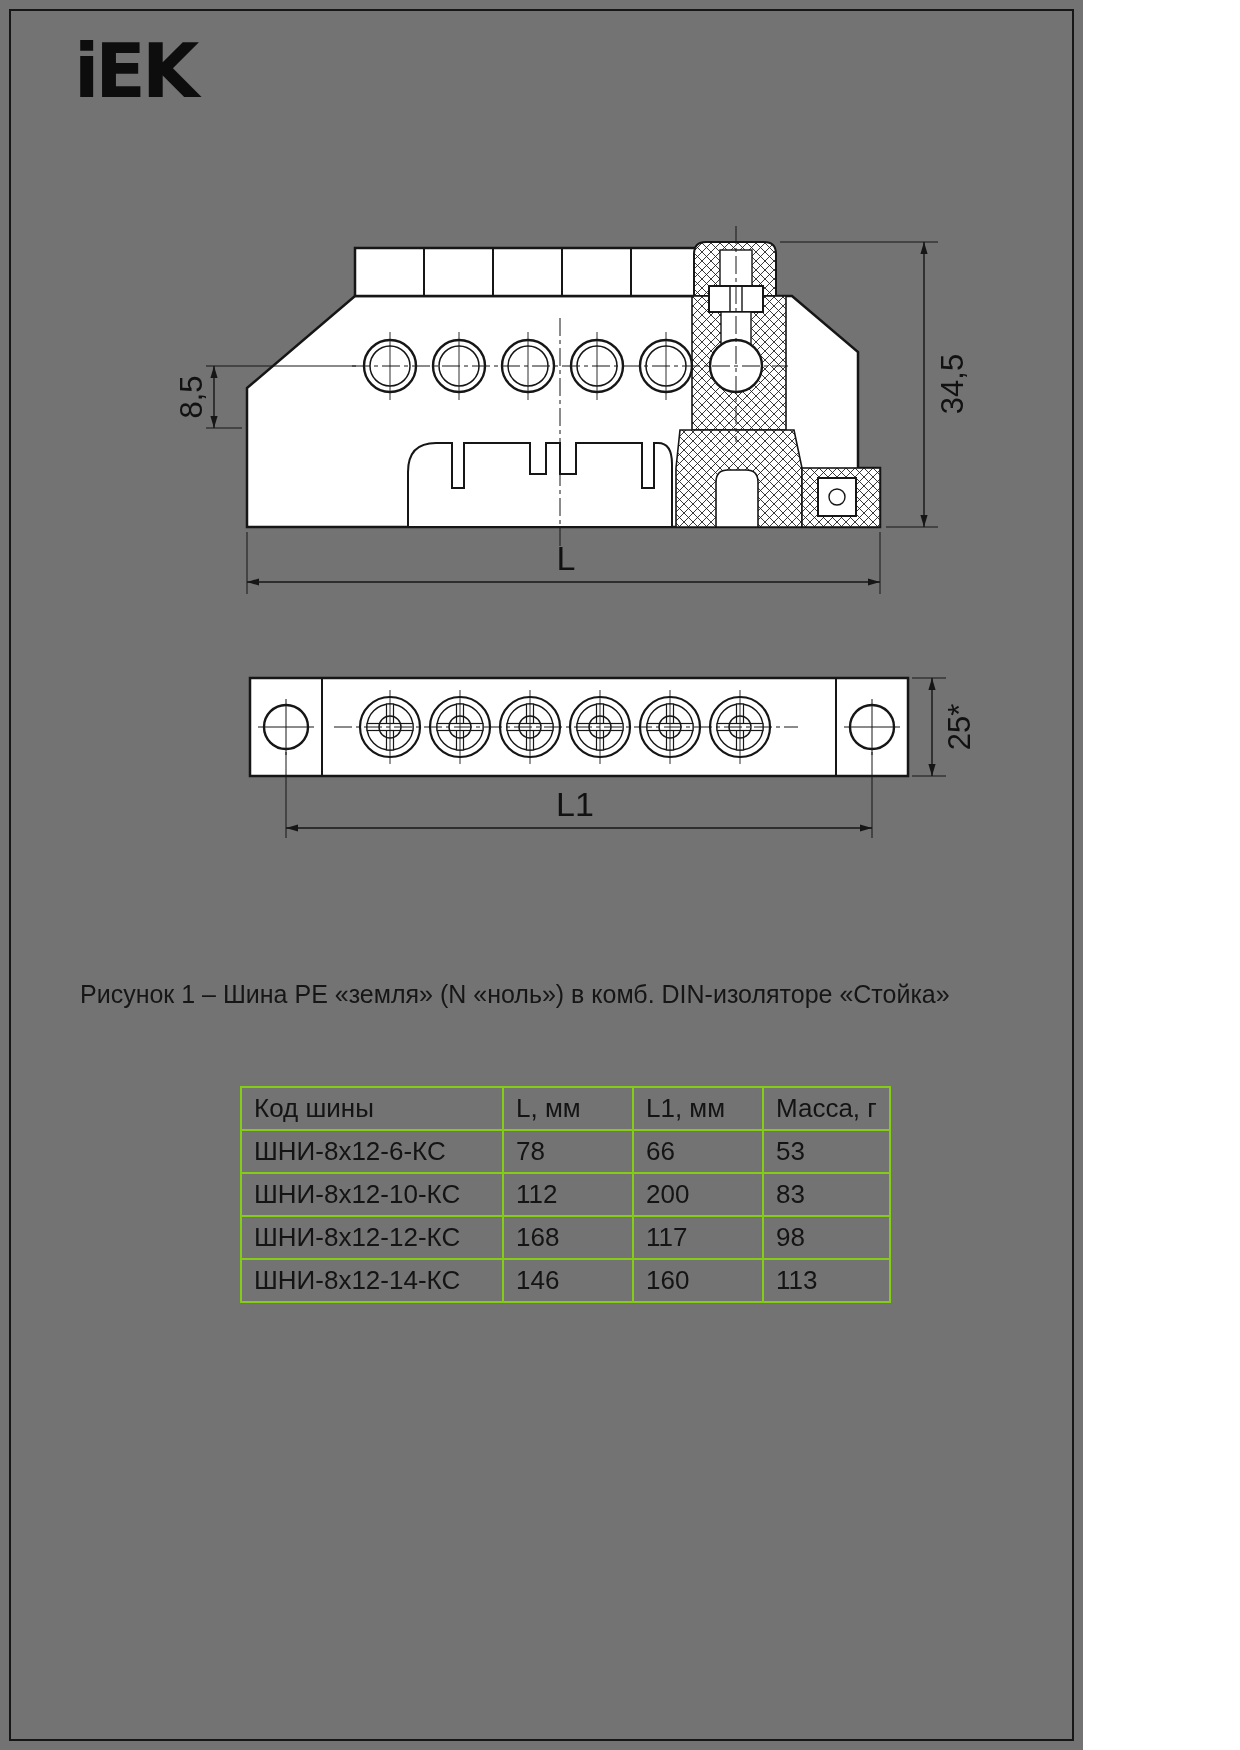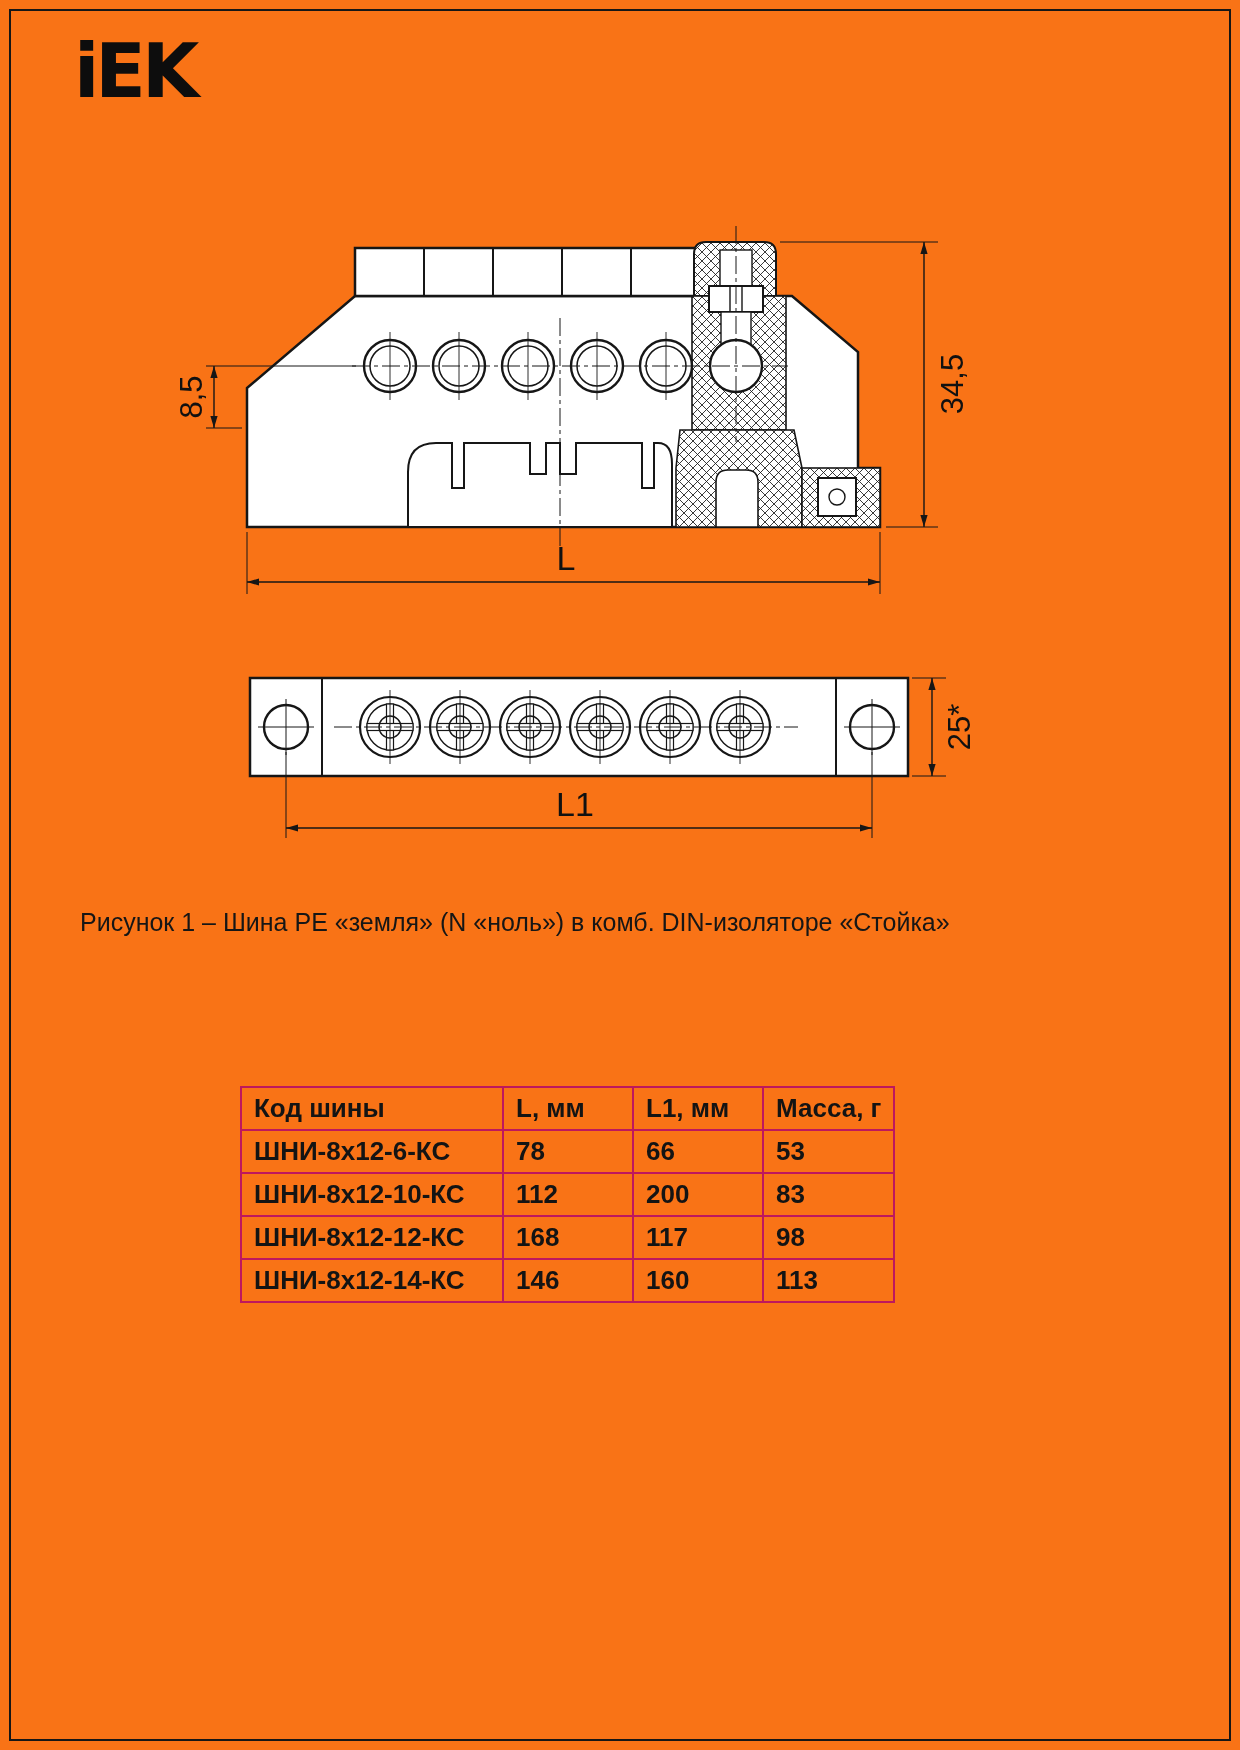--- a/index.html
+++ b/index.html
@@ -1,20 +1,20 @@
 <!DOCTYPE html>
 <html><head>
 <meta charset="utf-8">
 <style>
   html, body { margin: 0; padding: 0; background: #ffffff; }
   .page {
     position: relative;
-    width: 1240px;
+    width: 1083px;
     height: 1750px;
-    background: #f97316;
+    background: #737373;
     font-family: "Liberation Sans", sans-serif;
     color: #111;
     overflow: hidden;
   }
   .frame {
     position: absolute;
     left: 9px; top: 9px; right: 9px; bottom: 9px;
     border: 2px solid #161616;
     pointer-events: none;
   }
@@ -32,36 +32,36 @@
     position: absolute;
     left: 0; top: 0;
   }
   .drawing text {
     font-family: "Liberation Sans", sans-serif;
     fill: #111;
     stroke: none;
   }
   .caption {
     position: absolute;
-    left: 80px; top: 908px;
+    left: 80px; top: 980px;
     font-size: 25px;
     color: #161616;
     white-space: nowrap;
   }
   .spec-table {
     position: absolute;
     left: 240px; top: 1086px;
     border-collapse: collapse;
     table-layout: fixed;
     font-size: 26px;
     color: #141414;
   }
   .spec-table th, .spec-table td {
-    border: 2px solid #be185d;
-    font-weight: bold;
+    border: 2px solid #84cc16;
+    font-weight: normal;
     text-align: left;
     padding: 5px 12px 5px 12px;
     height: 31px;
     white-space: nowrap;
     overflow: hidden;
   }
 </style>
 </head>
 <body>
 

